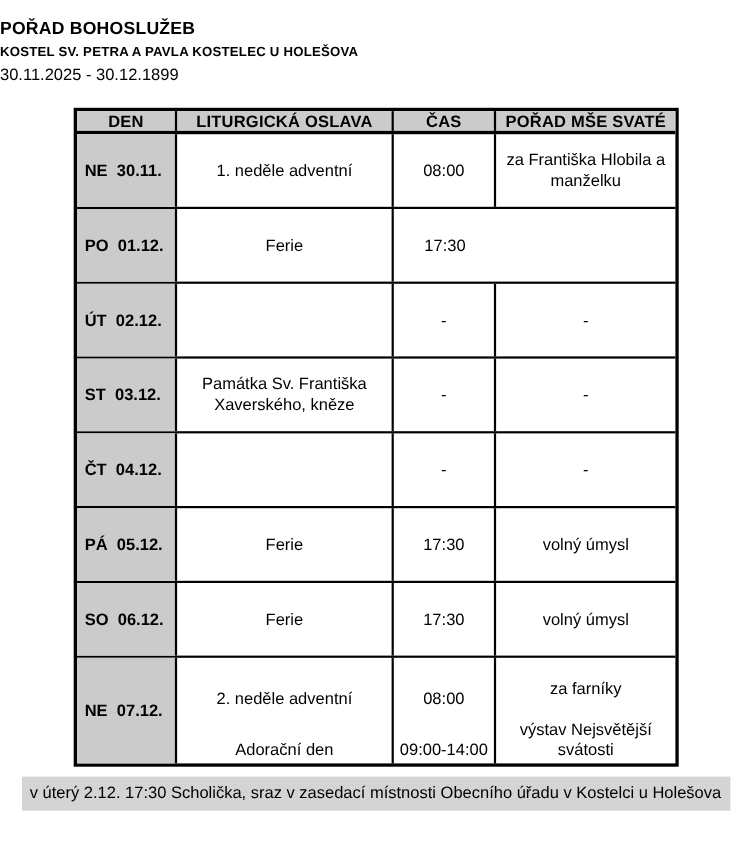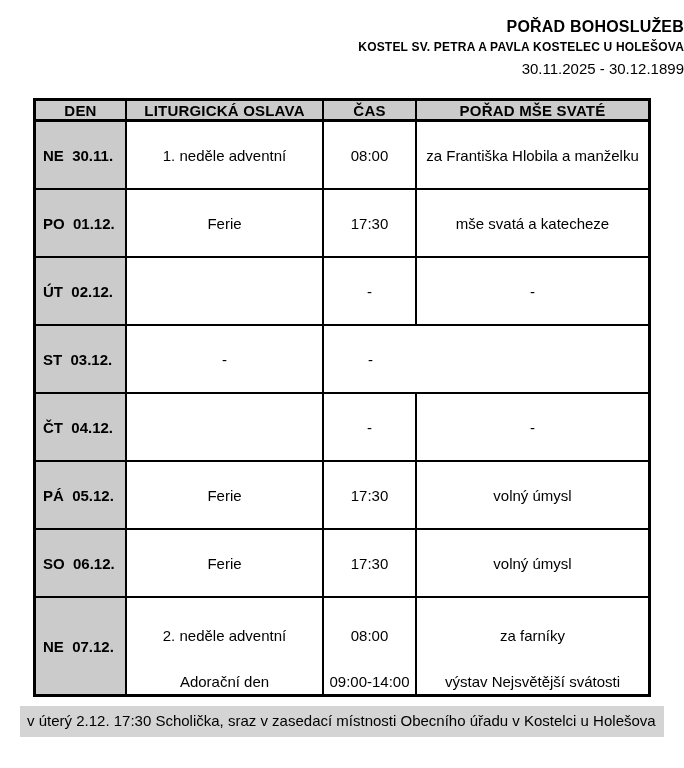--- a/index.html
+++ b/index.html
@@ -6,28 +6,28 @@
   html, body {
     width: 684px; height: 768px;
     background: #ffffff;
     color: #000000;
     font-family: "Liberation Sans", sans-serif;
     overflow: hidden;
   }
   .page { width: 684px; height: 768px; position: relative; }
 
   
-  .titles { padding-top: 16px; text-align: right; }
+  .titles { padding-top: 16px; text-align: left; }
   .t1 { font-size: 16px; font-weight: bold; line-height: 21px; letter-spacing: 0.2px; }
   .t2 { font-size: 12px; font-weight: bold; line-height: 21px; letter-spacing: 0.2px; }
   .t3 { font-size: 15px; font-weight: normal; line-height: 21px; }
 
   
   .schedule {
-    width: 618px;
+    width: 550px;
     margin: 19px auto 0 auto;
     border: 3px solid #000;
     background: #fff;
   }
   .hrow, .row {
     display: grid;
     grid-template-columns: 91px 197px 93px 1fr;
   }
   .hrow {
     background: #cbcbcb;
@@ -110,38 +110,38 @@
           </div>
         </div>
         <div class="row">
           <div class="cell day">PO  01.12.</div>
           <div class="cell">
             <div class="line main">Ferie</div>
           </div>
           <div class="cell">
             <div class="line main">17:30</div>
           </div>
-          <div class="cell">
-            <div class="line main">mše svatá a katecheze</div>
-          </div>
         </div>
         <div class="row">
           <div class="cell day">ÚT  02.12.</div>
           <div class="cell">
             <div class="line main"></div>
           </div>
           <div class="cell">
             <div class="line main">-</div>
           </div>
           <div class="cell">
             <div class="line main">-</div>
           </div>
         </div>
         <div class="row">
           <div class="cell day">ST  03.12.</div>
+          <div class="cell">
+            <div class="line main">Památka Sv. Františka Xaverského, kněze</div>
+          </div>
           <div class="cell">
             <div class="line main">-</div>
           </div>
           <div class="cell">
             <div class="line main">-</div>
           </div>
         </div>
         <div class="row">
           <div class="cell day">ČT  04.12.</div>
           <div class="cell">

